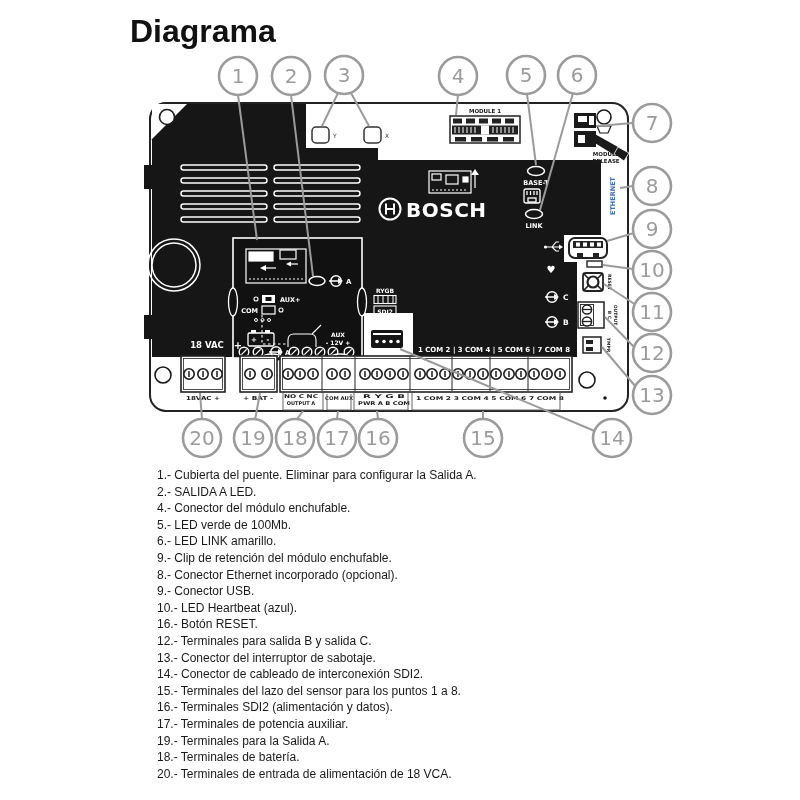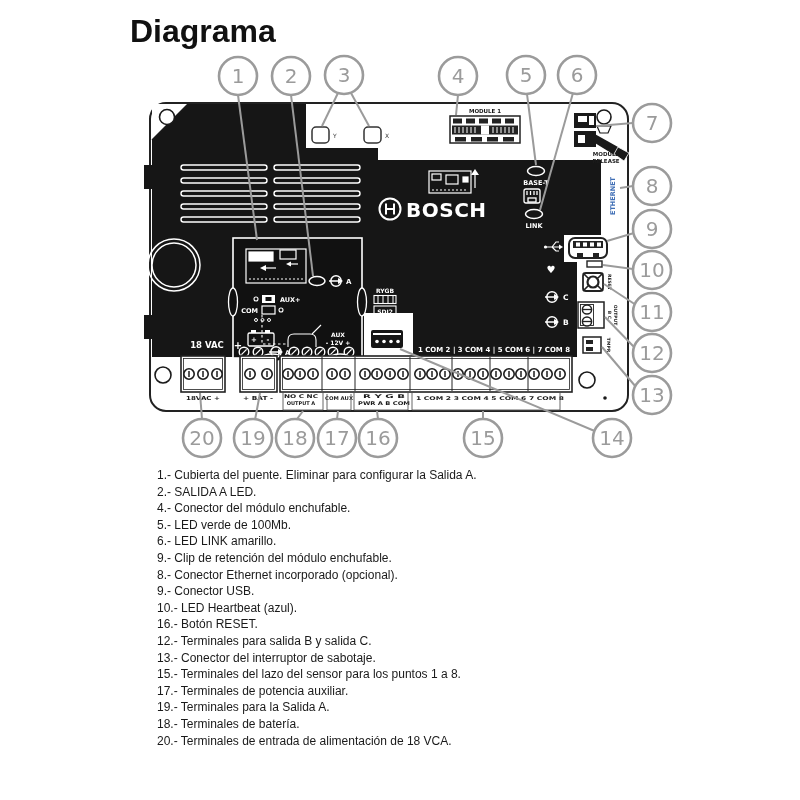--- a/index.html
+++ b/index.html
@@ -490,19 +490,21 @@
     <div class="lg">4.- Conector del módulo enchufable.</div>
     <div class="lg">5.- LED verde de 100Mb.</div>
     <div class="lg">6.- LED LINK amarillo.</div>
     <div class="lg">9.- Clip de retención del módulo enchufable.</div>
     <div class="lg">8.- Conector Ethernet incorporado (opcional).</div>
     <div class="lg">9.- Conector USB.</div>
     <div class="lg">10.- LED Heartbeat (azul).</div>
     <div class="lg">16.- Botón RESET.</div>
     <div class="lg">12.- Terminales para salida B y salida C.</div>
     <div class="lg">13.- Conector del interruptor de sabotaje.</div>
+    <div class="lg">14.- Conector de cableado de interconexión SDI2.</div>
     <div class="lg">15.- Terminales del lazo del sensor para los puntos 1 a 8.</div>
+    <div class="lg">16.- Terminales SDI2 (alimentación y datos).</div>
     <div class="lg">17.- Terminales de potencia auxiliar.</div>
     <div class="lg">19.- Terminales para la Salida A.</div>
     <div class="lg">18.- Terminales de batería.</div>
     <div class="lg">20.- Terminales de entrada de alimentación de 18 VCA.</div>
   </div>
 </div>
 
 </body></html>

